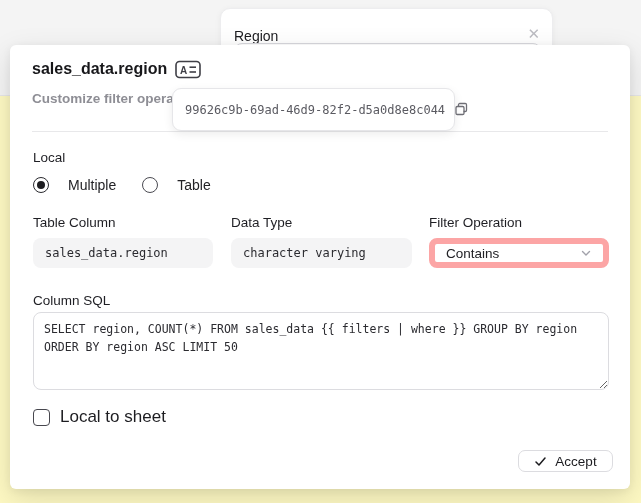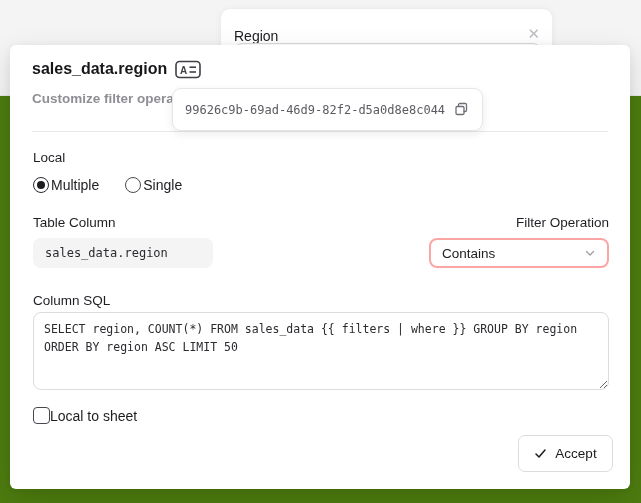--- a/index.html
+++ b/index.html
@@ -1,19 +1,19 @@
 <!DOCTYPE html>
 <html><head>
 <meta charset="utf-8">
 <style>
   * { margin:0; padding:0; box-sizing:border-box; }
   html,body { background:#fff; }
   .page {
     position:relative; width:641px; height:503px; overflow:hidden;
-    font-family:"Liberation Sans", sans-serif; background:#4d7c0f; color:#1b1b1f;
+    font-family:"Liberation Sans", sans-serif; background:#fef9c3; color:#1b1b1f;
   }
   .top-band {
     position:absolute; left:0; top:0; width:641px; height:96px;
     background:#f4f4f4; border-bottom:1px solid #e7e7e9; z-index:0;
   }
   
   .popup {
     position:absolute; left:220px; top:8px; width:333px; height:92px;
     background:#fff; border:1px solid #ededef; border-radius:10px;
     box-shadow:0 1px 6px rgba(0,0,0,0.05); z-index:1;
@@ -30,61 +30,61 @@
     z-index:2;
   }
   .modal-title-row { position:absolute; left:22px; top:14px; display:flex; align-items:center; gap:8px; }
   .modal-title { font-size:16px; font-weight:700; color:#17171a; }
   .badge-icon { display:inline-flex; margin-top:1px; }
   .modal-subtitle { position:absolute; left:22px; top:46px; font-size:13.5px; color:#8e8e95;font-weight:bold; }
   .divider { position:absolute; left:22px; top:86px; width:576px; height:1px; background:#e8e8ea; }
 
   
   .uuid-tooltip {
-    position:absolute; left:172px; top:88px; width:311px; height:43px;
+    position:absolute; left:172px; top:88px; width:283px; height:43px;
     background:#fff; border:1px solid #e6e6e9; border-radius:9px;
     box-shadow:0 3px 10px rgba(0,0,0,0.08);
     display:flex; align-items:center; justify-content:space-between;
     padding:0 12px; z-index:3;
   }
   .uuid-text { font-family:"DejaVu Sans Mono", monospace; font-size:12px; color:#5a5a61; white-space:nowrap; }
   .copy-btn { display:inline-flex; cursor:pointer; margin-left:8px; }
 
   .section-label { position:absolute; font-size:13.5px; color:#1f1f24; }
   .radio-row { position:absolute; left:23px; top:132px; display:flex; align-items:center; gap:26px; }
-  .radio-opt { display:flex; align-items:flex-start; gap:2px; font-size:14px; color:#222226; cursor:pointer; }
+  .radio-opt { display:flex; align-items:flex-start; gap:19px; font-size:14px; color:#222226; cursor:pointer; }
   .radio { width:16px; height:16px; border-radius:50%; border:1.5px solid #2a2a2f; background:#fff; display:flex; align-items:center; justify-content:center; }
   .radio.unselected { border-color:#4b4b52; }
   .radio .dot { width:8px; height:8px; border-radius:50%; background:#1d1d21; }
 
   .col-label { font-size:13.5px; color:#1f1f24; }
   .field-col { position:absolute; top:170px; }
   .field-col .col-label { display:block; margin-bottom:8px; }
   .ro-field {
     height:30px; background:#f4f4f5; border-radius:8px;
     font-family:"DejaVu Sans Mono", monospace; font-size:12px; color:#2b2b30;
     line-height:30px; padding:0 12px; white-space:nowrap; overflow:hidden;
   }
   .select-field {
-    height:30px; background:#fff; border:2px solid #fca5a5; border-radius:8px;
+    height:30px; background:#fff; border:6px solid #fca5a5; border-radius:8px;
     display:flex; align-items:center; justify-content:space-between;
     padding:0 11px; font-size:13.5px; color:#222226; cursor:pointer;
   }
   .sql-label { position:absolute; left:23px; top:248px; }
   .sql-textarea {
     position:absolute; left:23px; top:267px; width:576px; height:78px;
     border:1px solid #dcdce0; border-radius:8px; background:#fff;
     font-family:"DejaVu Sans Mono", monospace; font-size:11.5px; line-height:1.55;
     color:#2b2b30; padding:8px 10px; resize:vertical; outline:none;
   }
-  .checkbox-row { position:absolute; left:23px; top:362px; display:flex; align-items:center; font-size:14px; color:#1d1d21; cursor:pointer; }
+  .checkbox-row { position:absolute; left:23px; top:362px; display:flex; align-items:center; gap:10px; font-size:17px; color:#1d1d21; cursor:pointer; }
   .checkbox { width:17px; height:17px; border:1.5px solid #47474e; border-radius:4px; background:#fff; }
 
   .accept-btn {
-    position:absolute; right:17px; bottom:17px; width:95px; height:37px;
+    position:absolute; right:17px; bottom:17px; width:95px; height:22px;
     background:#fff; border:1px solid #dcdce0; border-radius:7px;
     display:flex; align-items:center; justify-content:center; gap:8px;
     font-size:13.5px; color:#1b1b1f; font-family:"Liberation Sans", sans-serif; cursor:pointer;
   }
 </style>
 </head>
 <body>
 
 <div class="page">
   <div class="top-band"></div>
@@ -113,29 +113,33 @@
     <div class="section-label" style="left:23px; top:105px;">Local</div>
     <div class="radio-row">
       <div class="radio-opt">
         <span class="radio">
             <span class="dot"></span>
           </span>
         <span>Multiple</span>
       </div>
       <div class="radio-opt">
         <span class="radio unselected"></span>
-        <span>Single</span>
+        <span>Table</span>
       </div>
     </div>
 
     <div class="field-col" style="left:23px; width:180px;">
       <span class="col-label">Table Column</span>
       <div class="ro-field">sales_data.region</div>
     </div>
-    <div class="field-col" style="left:419px; width:180px;text-align:right;">
+    <div class="field-col" style="left:221px; width:181px;">
+      <span class="col-label">Data Type</span>
+      <div class="ro-field">character varying</div>
+    </div>
+    <div class="field-col" style="left:419px; width:180px;">
       <span class="col-label">Filter Operation</span>
       <div class="select-field">
         <span>Contains</span>
         <span style="display:inline-flex;">
           <svg width="12" height="12" viewBox="0 0 12 12" fill="none">
             <path d="M2.5 4.5 L6 8 L9.5 4.5" stroke="#a1a1aa" stroke-width="1.4" stroke-linecap="round" stroke-linejoin="round"></path>
           </svg>
         </span>
       </div>
     </div>

